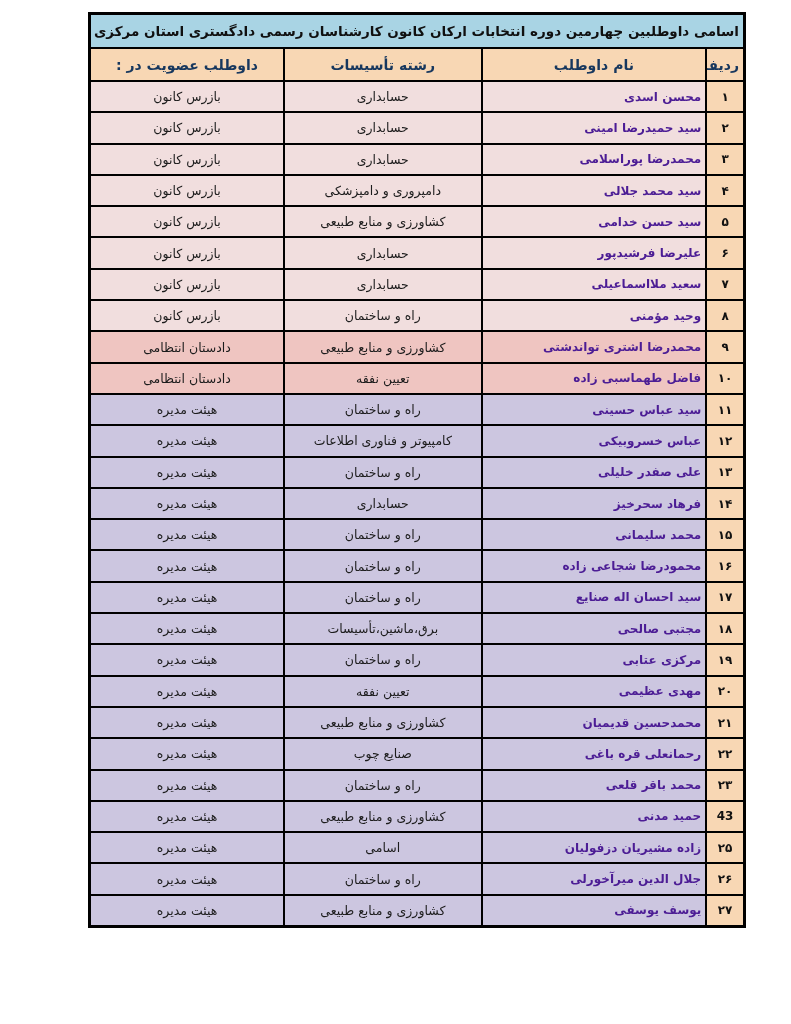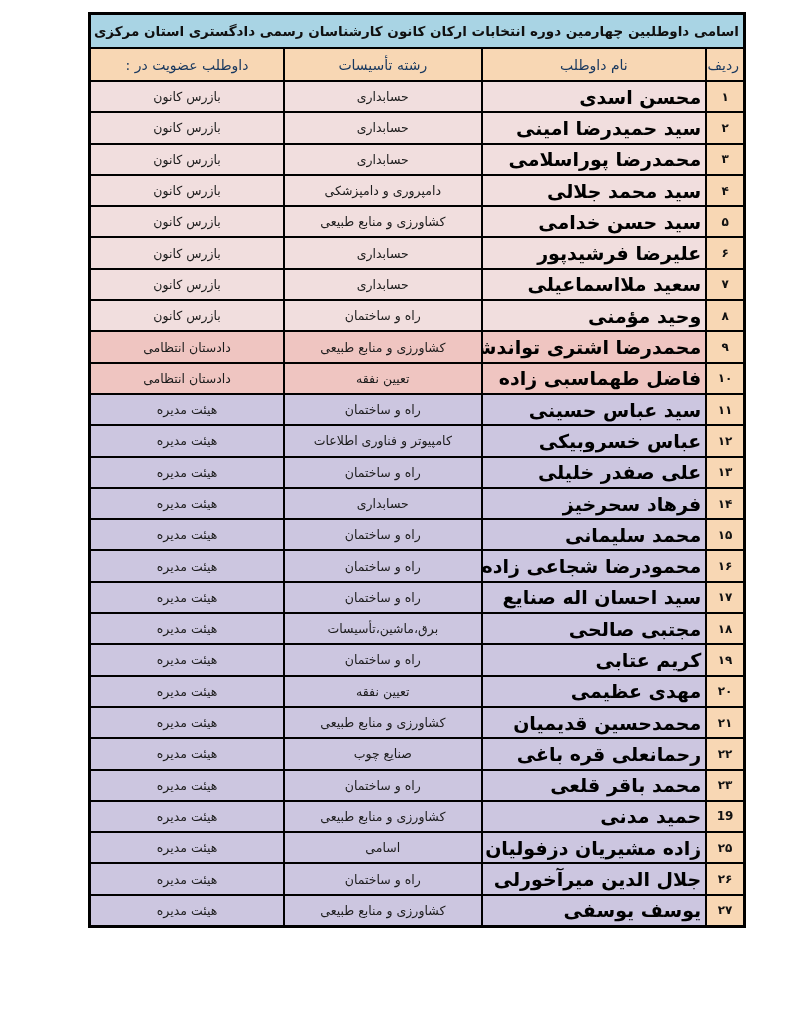--- a/index.html
+++ b/index.html
@@ -24,29 +24,29 @@
   col.c-membership { width:193px; }
 
   .title-cell {
     background:var(--title-bg,#a9d4e4);
     color:#101010; font-weight:bold; font-size:13.5px;
     text-align:center; height:32px; letter-spacing:0;
   }
   thead th {
     background:var(--header-bg,#f8d7b4);
     color:var(--header-text,#17375e);
-    font-weight:normal; font-size:14px; height:31px; text-align:center;
+    font-weight:bold; font-size:14px; height:31px; text-align:center;
   }
   tbody td { height:29.3px; font-size:12.5px; color:#1c1c1c; }
   tbody td.cell-index {
     background:var(--index-bg,#f8d7b4) !important;
     text-align:center; font-weight:bold; font-size:12px; color:#111;
   }
   tbody td.cell-name {
-    text-align:right; font-weight:bold; font-size:19px; color:#000000;
+    text-align:right; font-weight:bold; font-size:12px; color:#4c1d95;
   }
   tbody td.cell-field, tbody td.cell-membership { text-align:center; }
 
   tr.g-inspector  td { background:var(--group-inspector-bg,#f1dede); }
   tr.g-prosecutor td { background:var(--group-prosecutor-bg,#efc5c1); }
   tr.g-board      td { background:var(--group-board-bg,#ccc6e0); }
 </style>
 </head>
 <body>
 
@@ -174,21 +174,21 @@
     <td class="cell-membership">هیئت مدیره</td>
   </tr>
           <tr class="g-board">
     <td class="cell-index">۱۸</td>
     <td class="cell-name">مجتبی صالحی</td>
     <td class="cell-field">برق،ماشین،تأسیسات</td>
     <td class="cell-membership">هیئت مدیره</td>
   </tr>
           <tr class="g-board">
     <td class="cell-index">۱۹</td>
-    <td class="cell-name">کریم عتابی</td>
+    <td class="cell-name">مرکزی عتابی</td>
     <td class="cell-field">راه و ساختمان</td>
     <td class="cell-membership">هیئت مدیره</td>
   </tr>
           <tr class="g-board">
     <td class="cell-index">۲۰</td>
     <td class="cell-name">مهدی  عظیمی</td>
     <td class="cell-field">تعیین نفقه</td>
     <td class="cell-membership">هیئت مدیره</td>
   </tr>
           <tr class="g-board">
@@ -203,21 +203,21 @@
     <td class="cell-field">صنایع چوب</td>
     <td class="cell-membership">هیئت مدیره</td>
   </tr>
           <tr class="g-board">
     <td class="cell-index">۲۳</td>
     <td class="cell-name">محمد باقر قلعی</td>
     <td class="cell-field">راه و ساختمان</td>
     <td class="cell-membership">هیئت مدیره</td>
   </tr>
           <tr class="g-board">
-    <td class="cell-index">19</td>
+    <td class="cell-index">43</td>
     <td class="cell-name">حمید مدنی</td>
     <td class="cell-field">کشاورزی و منابع طبیعی</td>
     <td class="cell-membership">هیئت مدیره</td>
   </tr>
           <tr class="g-board">
     <td class="cell-index">۲۵</td>
     <td class="cell-name">زاده  مشیریان دزفولیان</td>
     <td class="cell-field">اسامی</td>
     <td class="cell-membership">هیئت مدیره</td>
   </tr>

